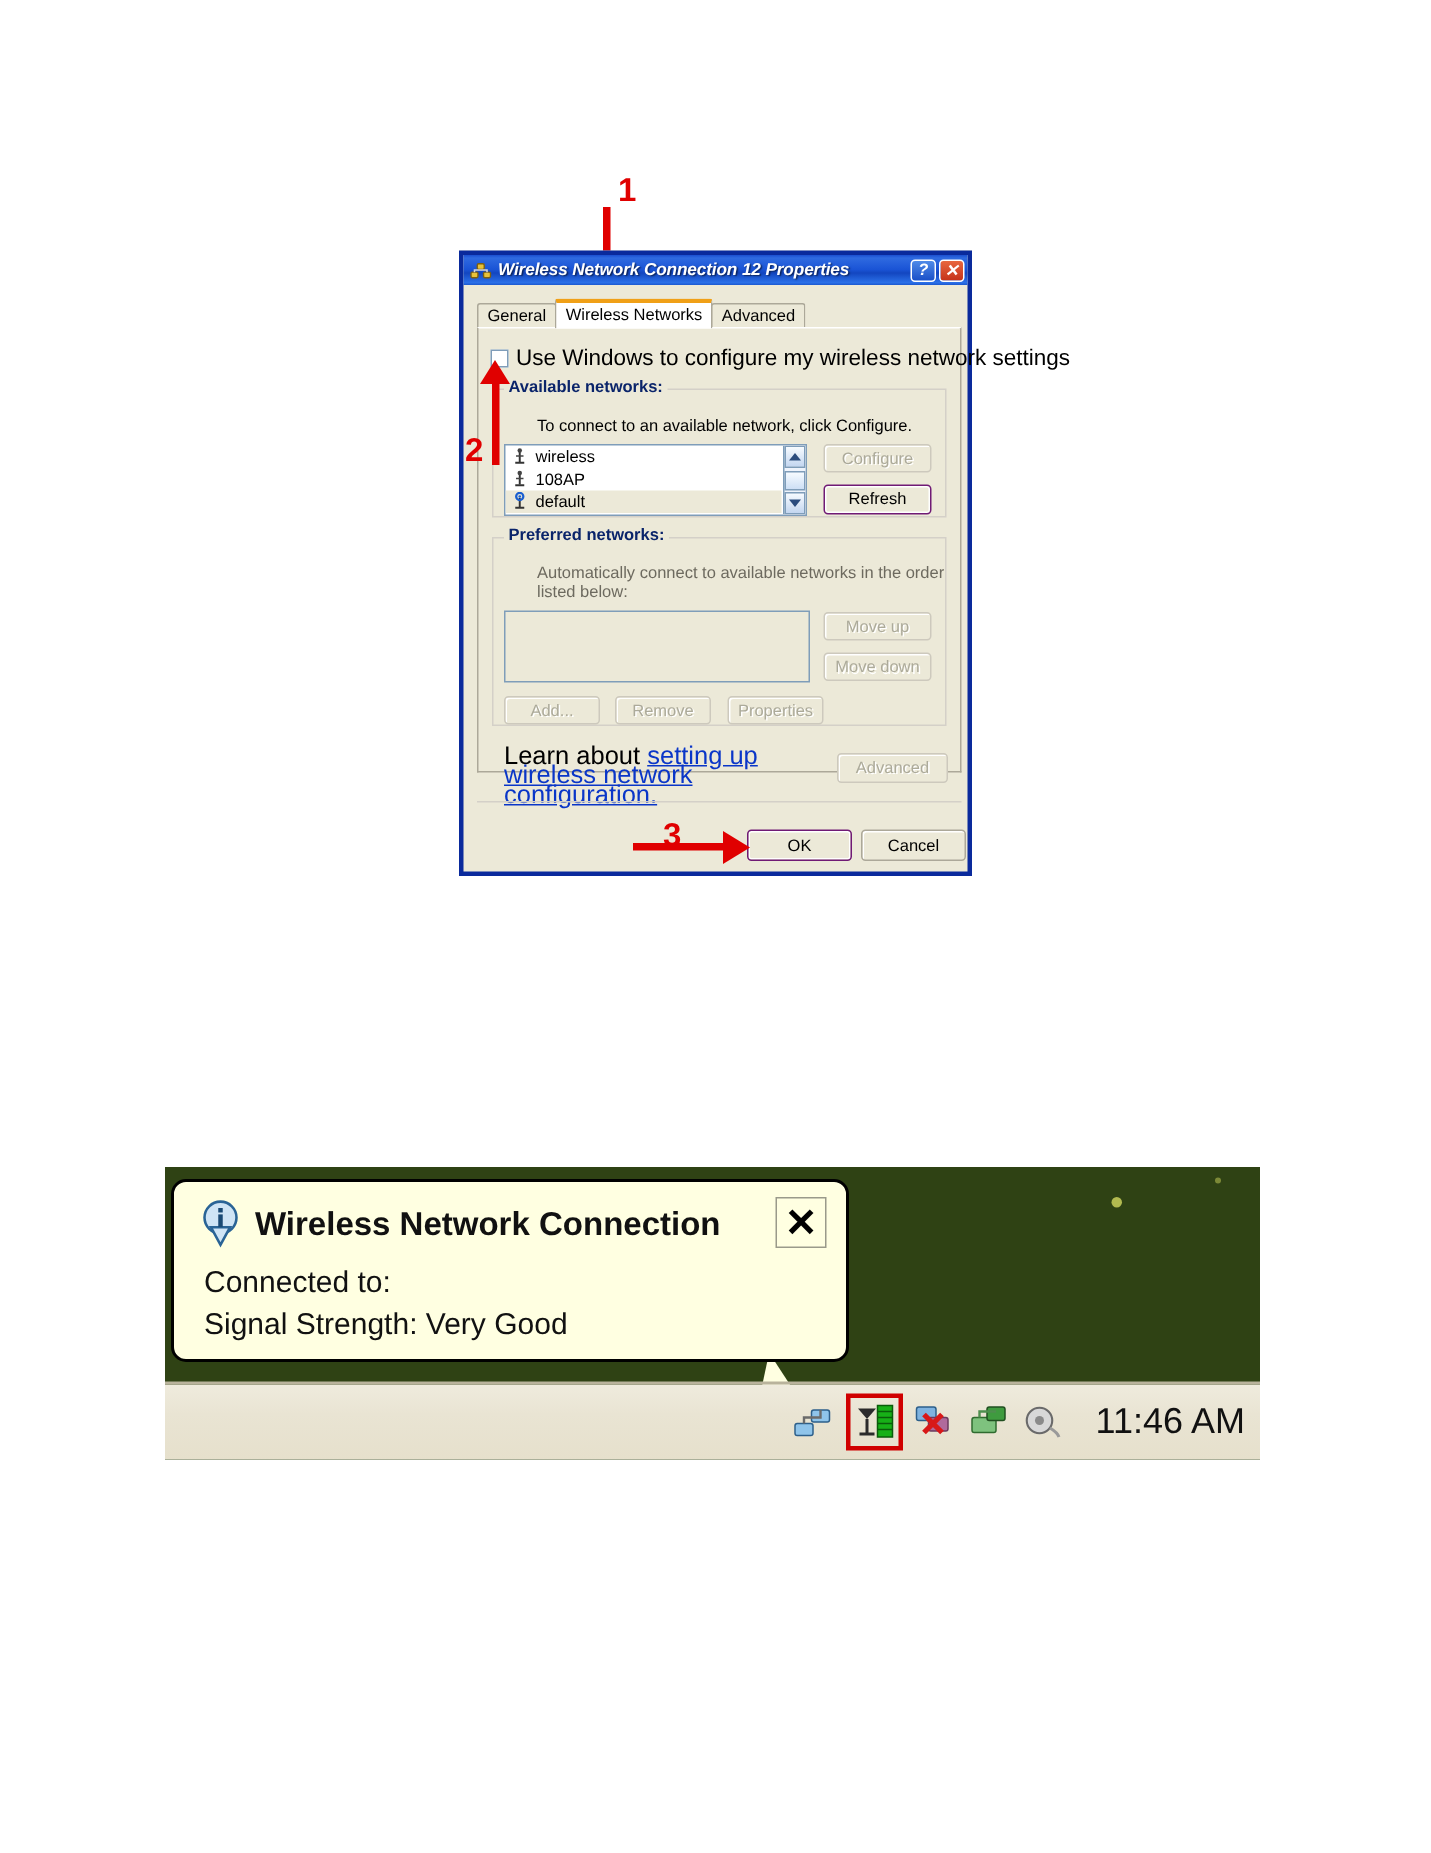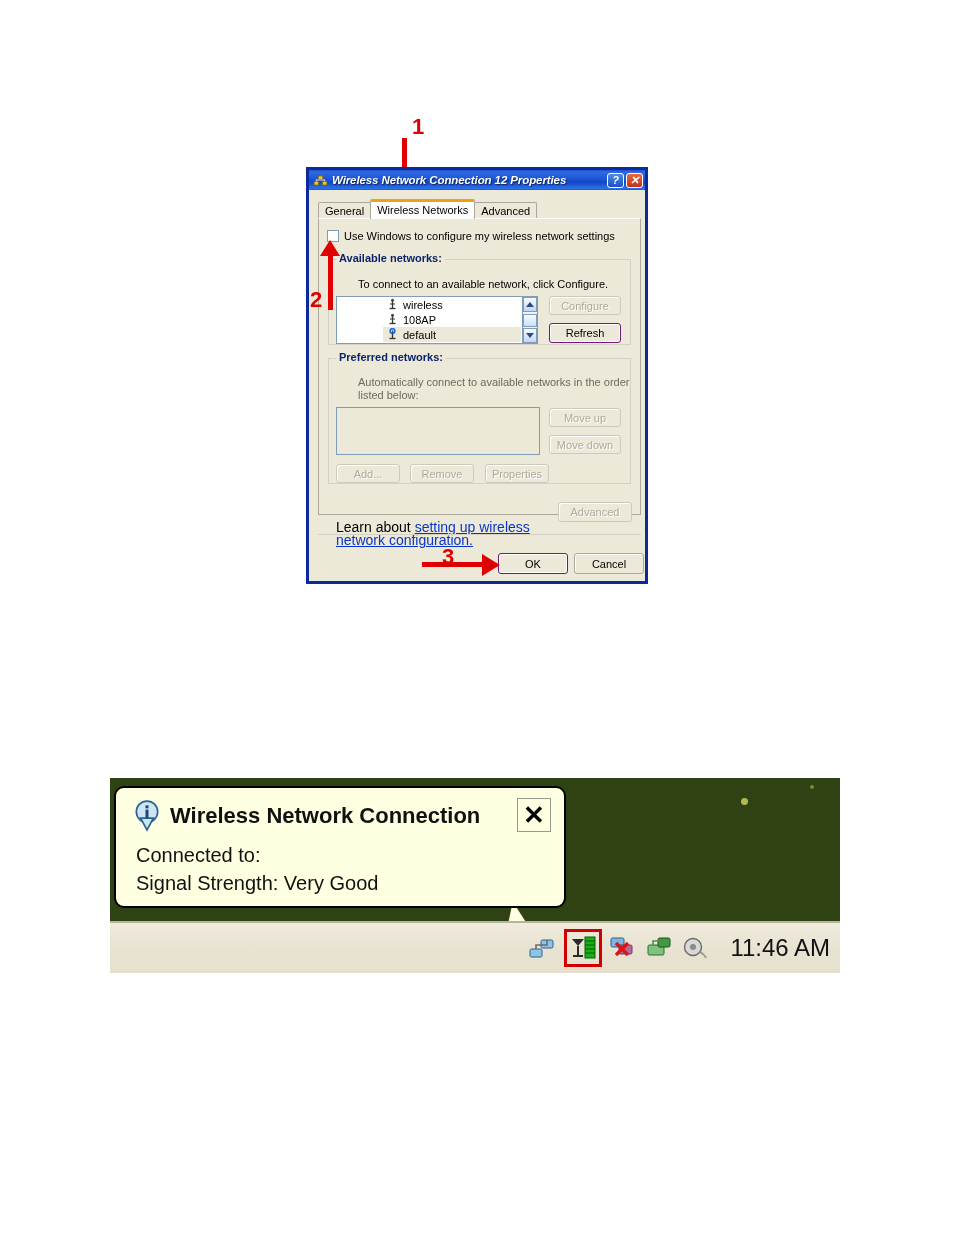--- a/index.html
+++ b/index.html
@@ -86,40 +86,40 @@
     position:absolute;left:9px;top:48px;width:323px;height:297px;
     background:#ece9d8;border:1px solid #aca899;border-top:1px solid #ffffff;
     box-sizing:border-box;
   }
 
   .chk-row{position:absolute;left:18px;top:60px;display:flex;align-items:center;}
   .chkbox{
     width:12px;height:12px;background:#fff;border:1px solid #7f9db9;
     box-sizing:border-box;margin-right:5px;flex:0 0 auto;
   }
-  .chk-label{font-size:11px;color:#000;white-space:nowrap;}
+  .chk-label{font-size:15px;color:#000;white-space:nowrap;}
 
   
   .groupbox{
     position:absolute;border:1px solid #d4d0c8;background:transparent;
     box-sizing:border-box;
   }
   .group-title{
     position:absolute;font-size:11px;color:#0a246a;font-weight:bold;
     background:#ece9d8;padding:0 3px;top:-8px;left:7px;white-space:nowrap;
   }
   .hint{font-size:11px;color:#000;margin-left:22px;}
 
   .listbox{
     position:absolute;background:#fff;border:1px solid #7f9db9;
     box-sizing:border-box;overflow:hidden;
   }
   .li{
     display:flex;align-items:center;height:15px;font-size:11px;color:#000;
-    padding-left:3px;box-sizing:border-box;margin-left:46px;
+    padding-left:3px;box-sizing:border-box;
   }
   .li.sel{background:#ece9d8;}
   .li .ico{width:13px;height:13px;margin-right:4px;flex:0 0 auto;}
 
   .vscroll{
     position:absolute;width:15px;background:#eef3fb;
     border-left:1px solid #7f9db9;box-sizing:border-box;top:0;right:0;bottom:0;
   }
   .sb-btn{
     height:15px;background:linear-gradient(to bottom,#f7fbff,#c3d6f0);
@@ -296,21 +296,21 @@
   <div class="hint" style="position:absolute;left:27px;top:206px;width:285px;line-height:13px;color:#6d6a5f;">Automatically connect to available networks in the order listed below:</div>
 
   <div class="readonly-box" style="left:27px;top:237px;width:204px;height:48px;"></div>
   <div class="btn disabled" style="left:240px;top:238px;width:72px;height:19px;">Move up</div>
   <div class="btn disabled" style="left:240px;top:265px;width:72px;height:19px;">Move down</div>
 
   <div class="btn disabled" style="left:27px;top:294px;width:64px;height:19px;">Add...</div>
   <div class="btn disabled" style="left:101px;top:294px;width:64px;height:19px;">Remove</div>
   <div class="btn disabled" style="left:176px;top:294px;width:64px;height:19px;">Properties</div>
 
-  <div style="position:absolute;left:27px;top:327px;width:205px;font-size:14px;color:#000;line-height:13px;margin-top:24px;">
+  <div style="position:absolute;left:27px;top:327px;width:205px;font-size:17px;color:#000;line-height:13px;">
     <span>Learn about </span><span class="lnk">setting up wireless network configuration.</span>
   </div>
   <div class="btn disabled" style="left:249px;top:332px;width:74px;height:20px;">Advanced</div>
 
   <div id="footer-sep" style="top:364px;"></div>
 
   <div class="btn focus" style="left:189px;top:383px;width:70px;height:21px;background:#ece9d8;">OK</div>
   <div class="btn" style="left:265px;top:383px;width:70px;height:21px;">Cancel</div>
 </div>
 

